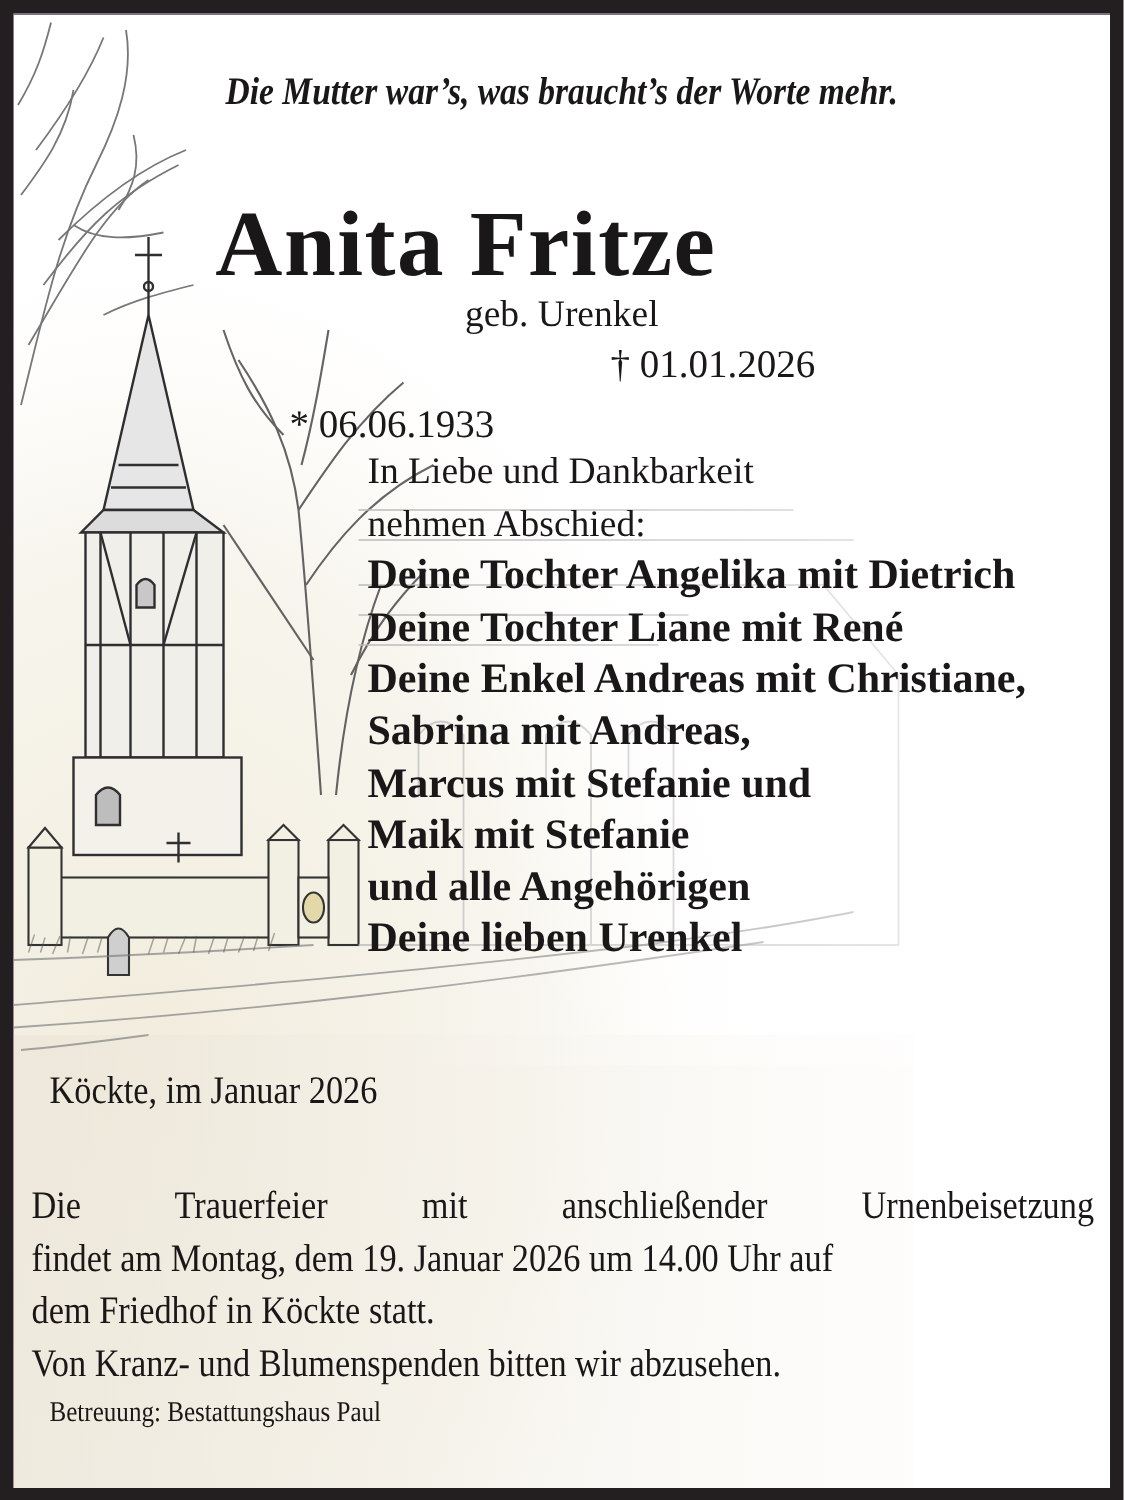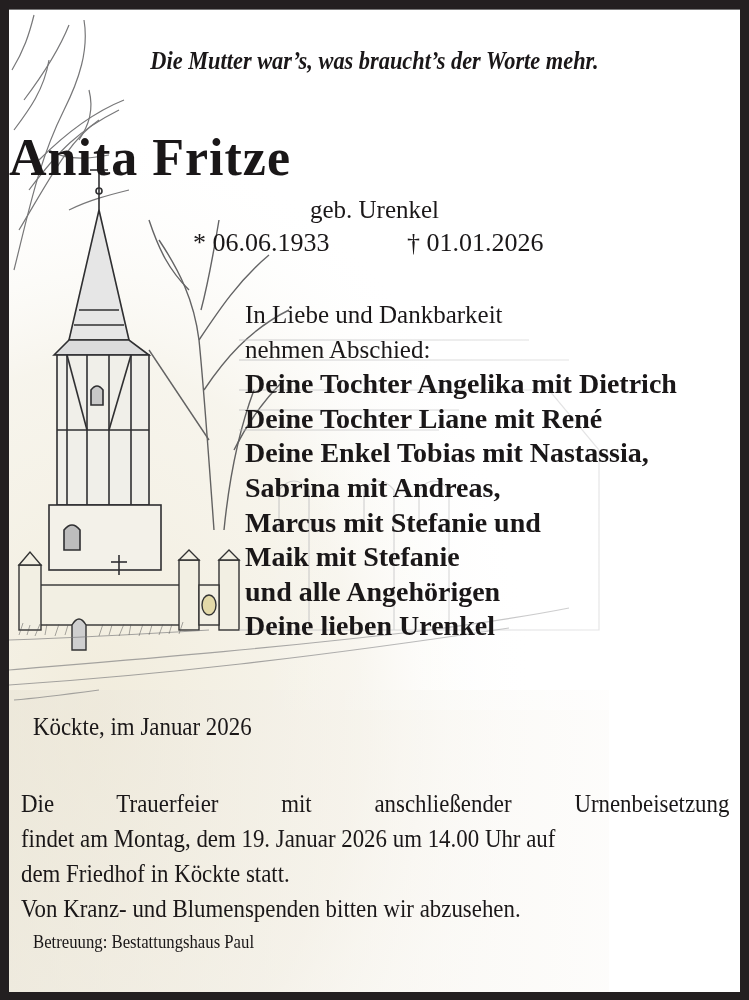--- a/index.html
+++ b/index.html
@@ -13,26 +13,26 @@
     }
     .illus { position: absolute; left: 0; top: 0; width: 731px; height: 982px; }
     .txt { position: absolute; color: #1a1718; font-family: "Liberation Serif", "DejaVu Serif", serif; white-space: nowrap; }
     .motto {
       left: 0; width: 731px; top: 36px; text-align: center;
       font-size: 26px; font-weight: bold; font-style: italic;
       transform: scaleX(0.86); transform-origin: center;
       letter-spacing: 0px;
     }
     .name {
-      left: 0; width: 603px; top: 118px; 
-      font-size: 52px; font-weight: bold; letter-spacing: 1px;
+      left: 0; width: 603px; top: 118px; text-align: center;
+      font-size: 62px; font-weight: bold; letter-spacing: 1px;
     }
     .maiden { left: 0; width: 731px; top: 186px; text-align: center; font-size: 25px; }
     .dates { top: 218px; font-size: 26px; }
-    .dates .birth { position: absolute; left: 184px; }
+    .dates .birth { position: absolute; left: 184px; margin-top: 40px; }
     .dates .death { position: absolute; left: 398px; }
     .mourners { left: 236px; top: 288px; font-size: 25px; line-height: 34.6px; }
     .mourners .reg { font-weight: normal; }
     .mourners .b { font-weight: bold; font-size: 28px; }
     .place {
       left: 24px; top: 702px; font-size: 26px;
       transform: scaleX(0.88); transform-origin: left;
     }
     .service {
       left: 12px; top: 776px; width: 708px; font-size: 26px; line-height: 35px;
@@ -169,21 +169,21 @@
   <div class="txt dates" style="left:0;width:731px;">
     <span class="birth">* 06.06.1933</span>
     <span class="death">† 01.01.2026</span>
   </div>
 
   <div class="txt mourners">
     <div class="reg">In Liebe und Dankbarkeit</div>
     <div class="reg">nehmen Abschied:</div>
     <div class="b">Deine Tochter Angelika mit Dietrich</div>
     <div class="b">Deine Tochter Liane mit René</div>
-    <div class="b">Deine Enkel Tobias mit Nastassia,</div>
+    <div class="b">Deine Enkel Andreas mit Christiane,</div>
     <div class="b">Sabrina mit Andreas,</div>
     <div class="b">Marcus mit Stefanie und</div>
     <div class="b">Maik mit Stefanie</div>
     <div class="b">und alle Angehörigen</div>
     <div class="b">Deine lieben Urenkel</div>
   </div>
 
   <div class="txt place">Köckte, im Januar 2026</div>
 
   <div class="txt service">

